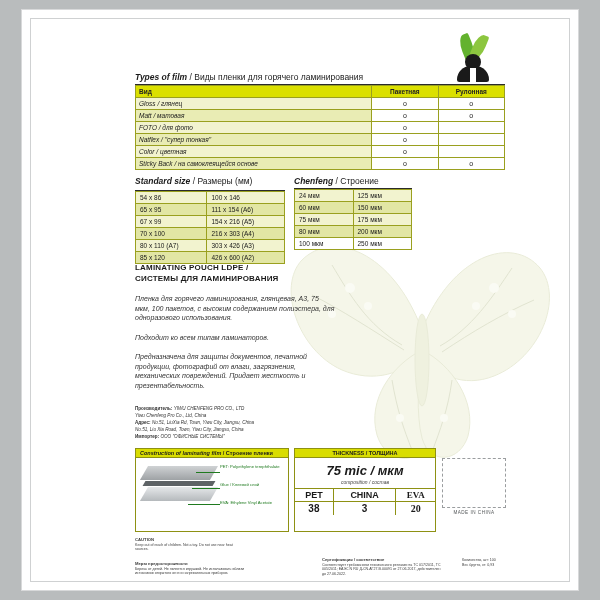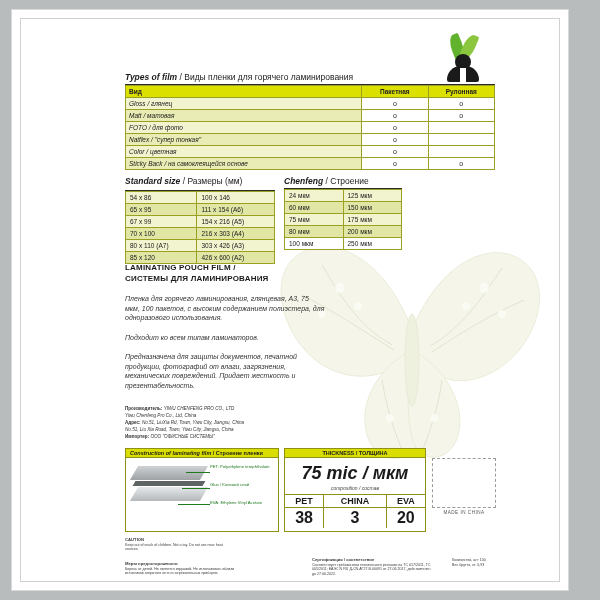--- a/index.html
+++ b/index.html
@@ -3,21 +3,21 @@
 <meta charset="utf-8">
 <style>
   html,body{margin:0;padding:0;}
   body{
     width:600px;height:600px;overflow:hidden;
     background:#b9bcbd;
     font-family:"Liberation Sans", sans-serif;
     color:#1a1a1a;
   }
   .page{
-    position:absolute;left:12px;top:10px;width:556px;height:580px;
+    position:absolute;left:22px;top:10px;width:556px;height:580px;
     background:#ffffff;
     box-shadow:0 0 0 1px #d8d9da;
   }
   .inner-border{
     position:absolute;left:8px;top:8px;right:8px;bottom:8px;
     border:1px solid #cfd1d2;
   }
 
   
   .logo{position:absolute;left:423px;top:22px;width:56px;height:56px;}
@@ -79,26 +79,26 @@
   .constr .s1{position:absolute;left:0;top:0;width:70px;height:14px;background:linear-gradient(180deg,#cfd2d4,#9ea2a5);transform:skewX(-30deg);}
   .constr .s2{position:absolute;left:0;top:15px;width:70px;height:5px;background:#5e6366;transform:skewX(-30deg);}
   .constr .s3{position:absolute;left:0;top:21px;width:70px;height:14px;background:linear-gradient(180deg,#e6e8ea,#b5b9bc);transform:skewX(-30deg);}
   .constr .lbl{position:absolute;font-size:4.2px;line-height:5px;color:#1f7a1f;}
   .constr .lb1{left:84px;top:6px;}
   .constr .lb2{left:84px;top:24px;}
   .constr .lb3{left:84px;top:42px;}
   .constr .line{position:absolute;height:1px;background:#1f7a1f;}
 
   .thick-panel{left:272px;top:438px;width:140px;height:82px;text-align:center;}
-  .thick-panel .big{font-size:18px;font-weight:bold;font-style:italic;padding:5px 0 1px;}
+  .thick-panel .big{font-size:13px;font-weight:bold;font-style:italic;padding:5px 0 1px;}
   .thick-panel .sub{font-size:5px;font-style:italic;color:#444;padding-bottom:3px;}
   .thick-panel table{width:100%;font-size:9px;}
   .thick-panel td{border-top:1px solid #8e9113;border-right:1px solid #8e9113;padding:1px 0;font-weight:bold;}
-  .thick-panel td:last-child{border-right:none;}
-  .thick-panel td.num{font-size:16px;}
+  .thick-panel td:last-child{border-right:none;font-family:Liberation Serif, serif;}
+  .thick-panel td.num{font-size:10px;}
 
   .made{position:absolute;left:420px;top:448px;width:62px;height:48px;border:1px dashed #9a9d9f;}
   .made-txt{position:absolute;left:415px;top:500px;width:74px;text-align:center;font-size:4.6px;letter-spacing:.5px;color:#55585a;}
 
   
   .fn{position:absolute;font-size:3.6px;line-height:4.6px;color:#3a3a3a;}
   .fn b{font-size:4.2px;}
   .fn1{left:113px;top:528px;width:100px;}
   .fn2{left:113px;top:552px;width:110px;}
   .fn3{left:300px;top:548px;width:120px;}
@@ -254,21 +254,21 @@
           </tr>
       <tr>
             <td class="cell-w">100 мкм</td>
             <td class="cell-w">250 мкм</td>
           </tr>
     </tbody>
       </table>
   </div>
 
   <div class="maintext">
-    <div class="t1">LAMINATING POUCH FILM /</div>
+    <div class="t1">LAMINATING POUCH LDPE /</div>
     <div class="t1">СИСТЕМЫ ДЛЯ ЛАМИНИРОВАНИЯ</div>
     <p>Пленка для горячего ламинирования, глянцевая, А3, 75 мкм, 100 пакетов, с высоким содержанием полиэстера, для одноразового использования.</p>
     <p>Подходит ко всем типам ламинаторов.</p>
     <p>Предназначена для защиты документов, печатной продукции, фотографий от влаги, загрязнения, механических повреждений. Придает жесткость и презентабельность.</p>
   </div>
 
   <div class="producer">
     <div class="row">
       <b>Производитель:</b>
       <span>YIWU CHENFENG PRO CO., LTD</span>

